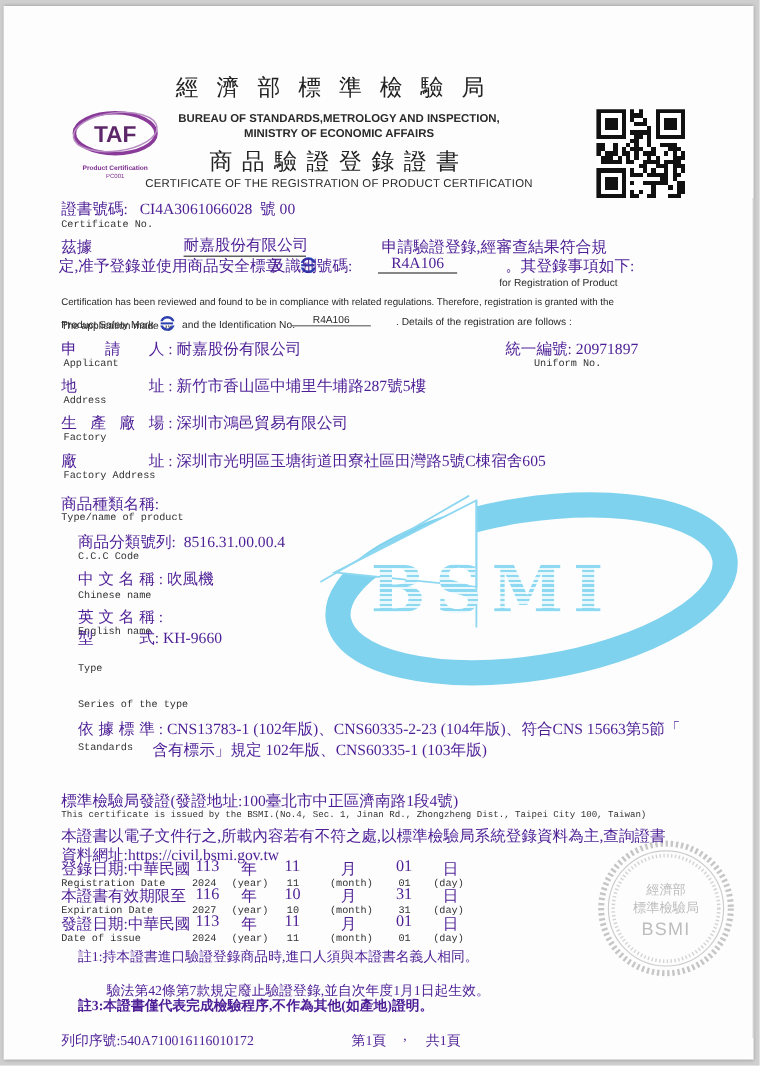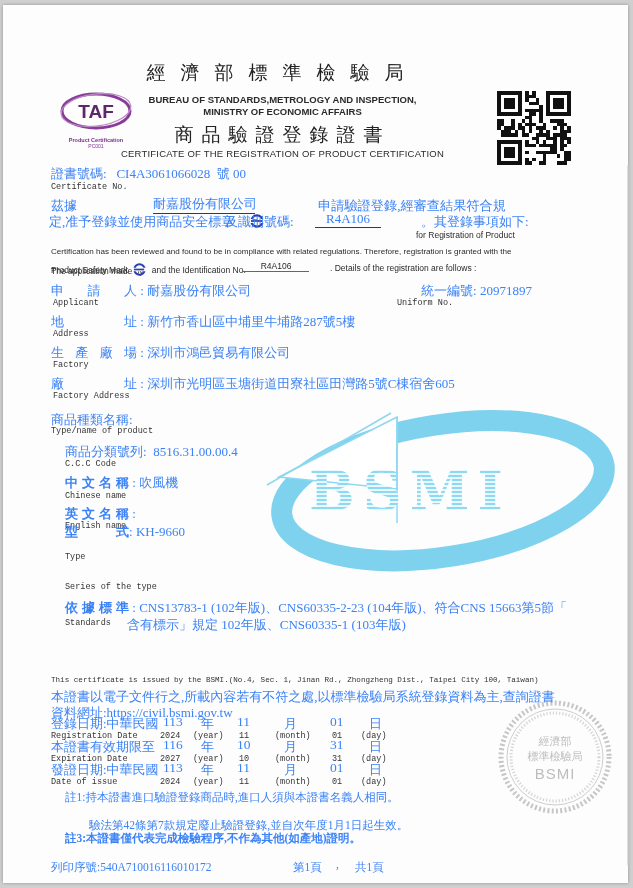--- a/index.html
+++ b/index.html
@@ -1,26 +1,26 @@
 <!DOCTYPE html>
 <html><head>
 <meta charset="utf-8">
 <style>
   html,body{margin:0;padding:0;}
   body{width:633px;height:888px;position:relative;background:#cfcfcf;overflow:hidden;}
   .page{position:absolute;left:3px;top:5px;width:625px;height:878px;background:#fdfdfd;box-shadow:0 0 3px rgba(0,0,0,.3);}
   .abs{position:absolute;white-space:nowrap;}
-  .zh{font-family:"Liberation Serif","DejaVu Serif",serif;color:#3b82f6;font-size:12.5px;}
+  .zh{font-family:"Liberation Serif","DejaVu Serif",serif;color:#4c1d95;font-size:12.5px;}
   .zh13{font-size:13px;}
   .mono{font-family:"Liberation Mono","DejaVu Sans Mono",monospace;color:#333;font-size:8.5px;}
   .sans{font-family:"Liberation Sans","DejaVu Sans",sans-serif;color:#2a2a2a;font-size:8.5px;}
   .b{font-weight:bold;}
   .u{border-bottom:1px solid #3a3a3a;display:inline-block;text-align:center;}
   .jl{display:inline-block;text-align:justify;text-align-last:justify;}
-  .w86{width:86px;}.w64{width:64px;font-weight:bold;}
+  .w86{width:86px;}.w64{width:64px;}
   .ctr{text-align:center;width:559px;left:0;}
   .hdr-zh{font-size:19px;letter-spacing:15px;color:#222;}
   .ttl-zh{font-size:19px;letter-spacing:8px;color:#222;}
   .taf{color:#7c2d8e;font-family:"Liberation Sans","DejaVu Sans",sans-serif;}
   .seal-t{fill:#bdbdbd;font-family:"Liberation Sans","DejaVu Sans",sans-serif;}
   .wm-text{font-family:"DejaVu Serif","Liberation Serif",serif;font-weight:bold;font-size:54px;letter-spacing:8px;
     background:repeating-linear-gradient(180deg,#8ed9f2 0 2px,#e9f8fd 2px 4px);
     -webkit-background-clip:text;background-clip:text;color:#8ed9f2;-webkit-text-fill-color:transparent;}
   .gray-strip{position:absolute;background:#cacaca;}
 </style>
@@ -247,21 +247,21 @@
   <div class="abs sans u" style="left:240px;top:256px;width:66px;border-color:#666;">R4A106</div>
   <div class="abs sans" style="left:327px;top:258px;">. Details of the registration are follows :</div>
 
   <div class="abs zh zh13" style="left:48px;top:277px;z-index:2;">
     <span class="jl w86">申請人</span> <span>:</span> <span>耐嘉股份有限公司</span>
   </div>
   <div class="abs zh zh13" style="left:418px;top:277px;z-index:2;">
     <span>統一編號:</span> <span>20971897</span>
   </div>
   <div class="abs mono" style="left:50px;top:293px;">Applicant</div>
-  <div class="abs mono" style="left:394px;top:293px;font-family:Liberation Mono, monospace;">Uniform No.</div>
+  <div class="abs mono" style="left:442px;top:293px;font-family:Liberation Mono, monospace;">Uniform No.</div>
 
   <div class="abs zh zh13" style="left:48px;top:308px;z-index:2;">
     <span class="jl w86">地址</span> <span>:</span> <span>新竹市香山區中埔里牛埔路287號5樓</span>
   </div>
   <div class="abs mono" style="left:50px;top:324px;">Address</div>
 
   <div class="abs zh zh13" style="left:48px;top:339px;z-index:2;">
     <span class="jl w86">生產廠場</span> <span>:</span> <span>深圳市鴻邑貿易有限公司</span>
   </div>
   <div class="abs mono" style="left:50px;top:355px;">Factory</div>
@@ -295,20 +295,21 @@
   <div class="abs mono" style="left:62px;top:547px;">Type</div>
 
   <div class="abs mono" style="left:62px;top:577px;">Series of the type</div>
 
   <div class="abs zh zh13" style="left:62px;top:594px;z-index:2;">
     <span class="jl w64">依據標準</span> <span>:</span> <span>CNS13783-1 (102年版)、CNS60335-2-23 (104年版)、符合CNS 15663第5節「</span>
   </div>
   <div class="abs mono" style="left:62px;top:613px;">Standards</div>
   <div class="abs zh zh13" style="left:124px;top:611px;z-index:2;">含有標示」規定  102年版、CNS60335-1 (103年版)</div>
 
+  <div class="abs zh zh13" style="left:48px;top:654px;z-index:2;">標準檢驗局發證(發證地址:100臺北市中正區濟南路1段4號)</div>
   <div class="abs mono" style="left:48px;top:671px;font-size:7.6px;">This certificate is issued by the BSMI.(No.4, Sec. 1, Jinan Rd., Zhongzheng Dist., Taipei City 100, Taiwan)</div>
   <div class="abs zh zh13" style="left:48px;top:683px;z-index:2;">本證書以電子文件行之,所載內容若有不符之處,以標準檢驗局系統登錄資料為主,查詢證書</div>
   <div class="abs zh zh13" style="left:48px;top:699px;z-index:2;">資料網址:https://civil.bsmi.gov.tw</div>
 
   <div class="abs" style="left:492px;top:692px;z-index:1;">
     <svg width="120" height="120" viewBox="0 0 120 120">
       <circle cx="60" cy="60" r="54" fill="none" stroke="#c6c6c6" stroke-width="5" stroke-dasharray="2 2.3"></circle>
       <circle cx="60" cy="60" r="48" fill="none" stroke="#cdcdcd" stroke-width="1"></circle>
       <circle cx="60" cy="60" r="44" fill="none" stroke="#d4d4d4" stroke-width="3" stroke-dasharray="1.2 2"></circle>
       <text x="60" y="48" text-anchor="middle" class="seal-t" font-size="11">經濟部</text>

